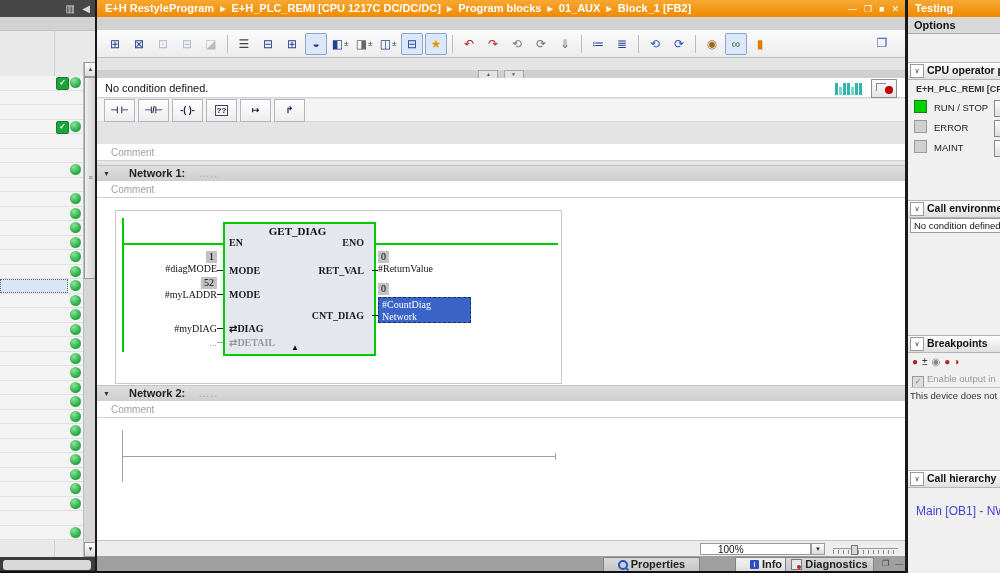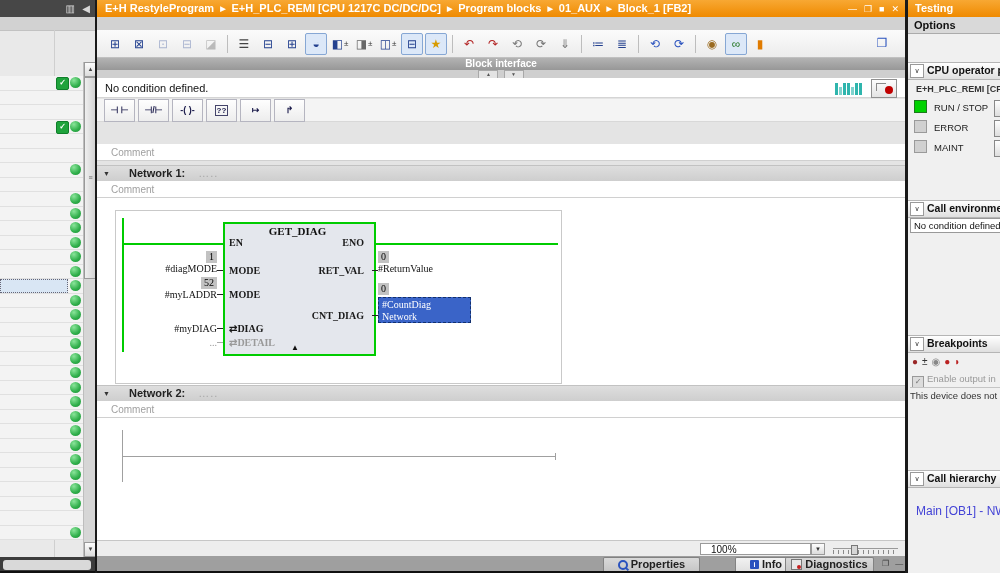--- a/index.html
+++ b/index.html
@@ -87,21 +87,21 @@
   .opgroupR{position:absolute;left:281px;width:120px;text-align:left;font-size:10px;line-height:12px;}
   .chip{display:inline-block;background:#c2c2c2;padding:0 3px;line-height:12px;color:#000;}
   .conn{position:absolute;height:1px;background:#222;width:6px;}
   .conn.gray{background:#aaa;}
   .selop{position:absolute;left:281px;top:99px;width:93px;height:26px;background:#3a64c8;border:1px dashed #12306e;
     color:#fff;font-size:10px;line-height:12px;padding:1px 3px;box-sizing:border-box;}
   .blocktri{position:absolute;left:194px;top:145px;font-size:8px;color:#111;}
   .rail2{position:absolute;background:#a0a0a0;}
   #zoom-row{position:absolute;left:0;top:523px;width:808px;height:16px;background:#ededed;border-top:1px solid #c6c6c6;}
   #zoom-box{position:absolute;left:603px;top:2px;width:111px;height:12px;background:#fff;border:1px solid #9a9a9a;
-    font-size:10px;line-height:11px;padding-left:10px;box-sizing:border-box;}
+    font-size:10px;line-height:11px;padding-left:17px;box-sizing:border-box;}
   #zoom-dd{position:absolute;left:714px;top:2px;width:14px;height:12px;background:linear-gradient(#fdfdfd,#dcdcdc);
     border:1px solid #9a9a9a;font-size:6px;text-align:center;line-height:11px;color:#333;box-sizing:border-box;}
   #zoom-slider{position:absolute;left:736px;top:4px;width:65px;height:9px;}
   #zoom-slider .ticks{position:absolute;left:0;bottom:0;width:65px;height:4px;
     background:repeating-linear-gradient(90deg,#8a8a8a 0,#8a8a8a 1px,transparent 1px,transparent 5px);}
   #zoom-slider .track{position:absolute;left:0;top:3px;width:65px;height:1px;background:#999;}
   #zoom-slider .thumb{position:absolute;left:18px;top:0;width:5px;height:8px;background:#d6d6d6;border:1px solid #777;}
   
   #bottombar{left:97px;top:556px;width:808px;height:15px;background:#9f9f9f;}
   .tab{position:absolute;top:1px;height:14px;background:linear-gradient(#d9d9d9,#c6c6c6);border:1px solid #828282;border-bottom:none;
@@ -346,21 +346,20 @@
           <span style="color: rgb(154, 106, 31);">◉</span>
         </span>
         <span class="ticon pressed">
           <span style="color: rgb(42, 122, 42);">∞</span>
         </span>
         <span class="ticon">
           <span style="color: rgb(224, 123, 0);">▮</span>
         </span>
       </div>
     <div id="split-icon">❐</div>
-    <div id="iface-bar">Block interface</div>
     <div id="splitter">
       <span>▲</span>
       <span>▼</span>
     </div>
     <div id="cond-row">
       <span>No condition defined.</span>
       <span id="bars">
           <span></span>
           <span></span>
           <span></span>

